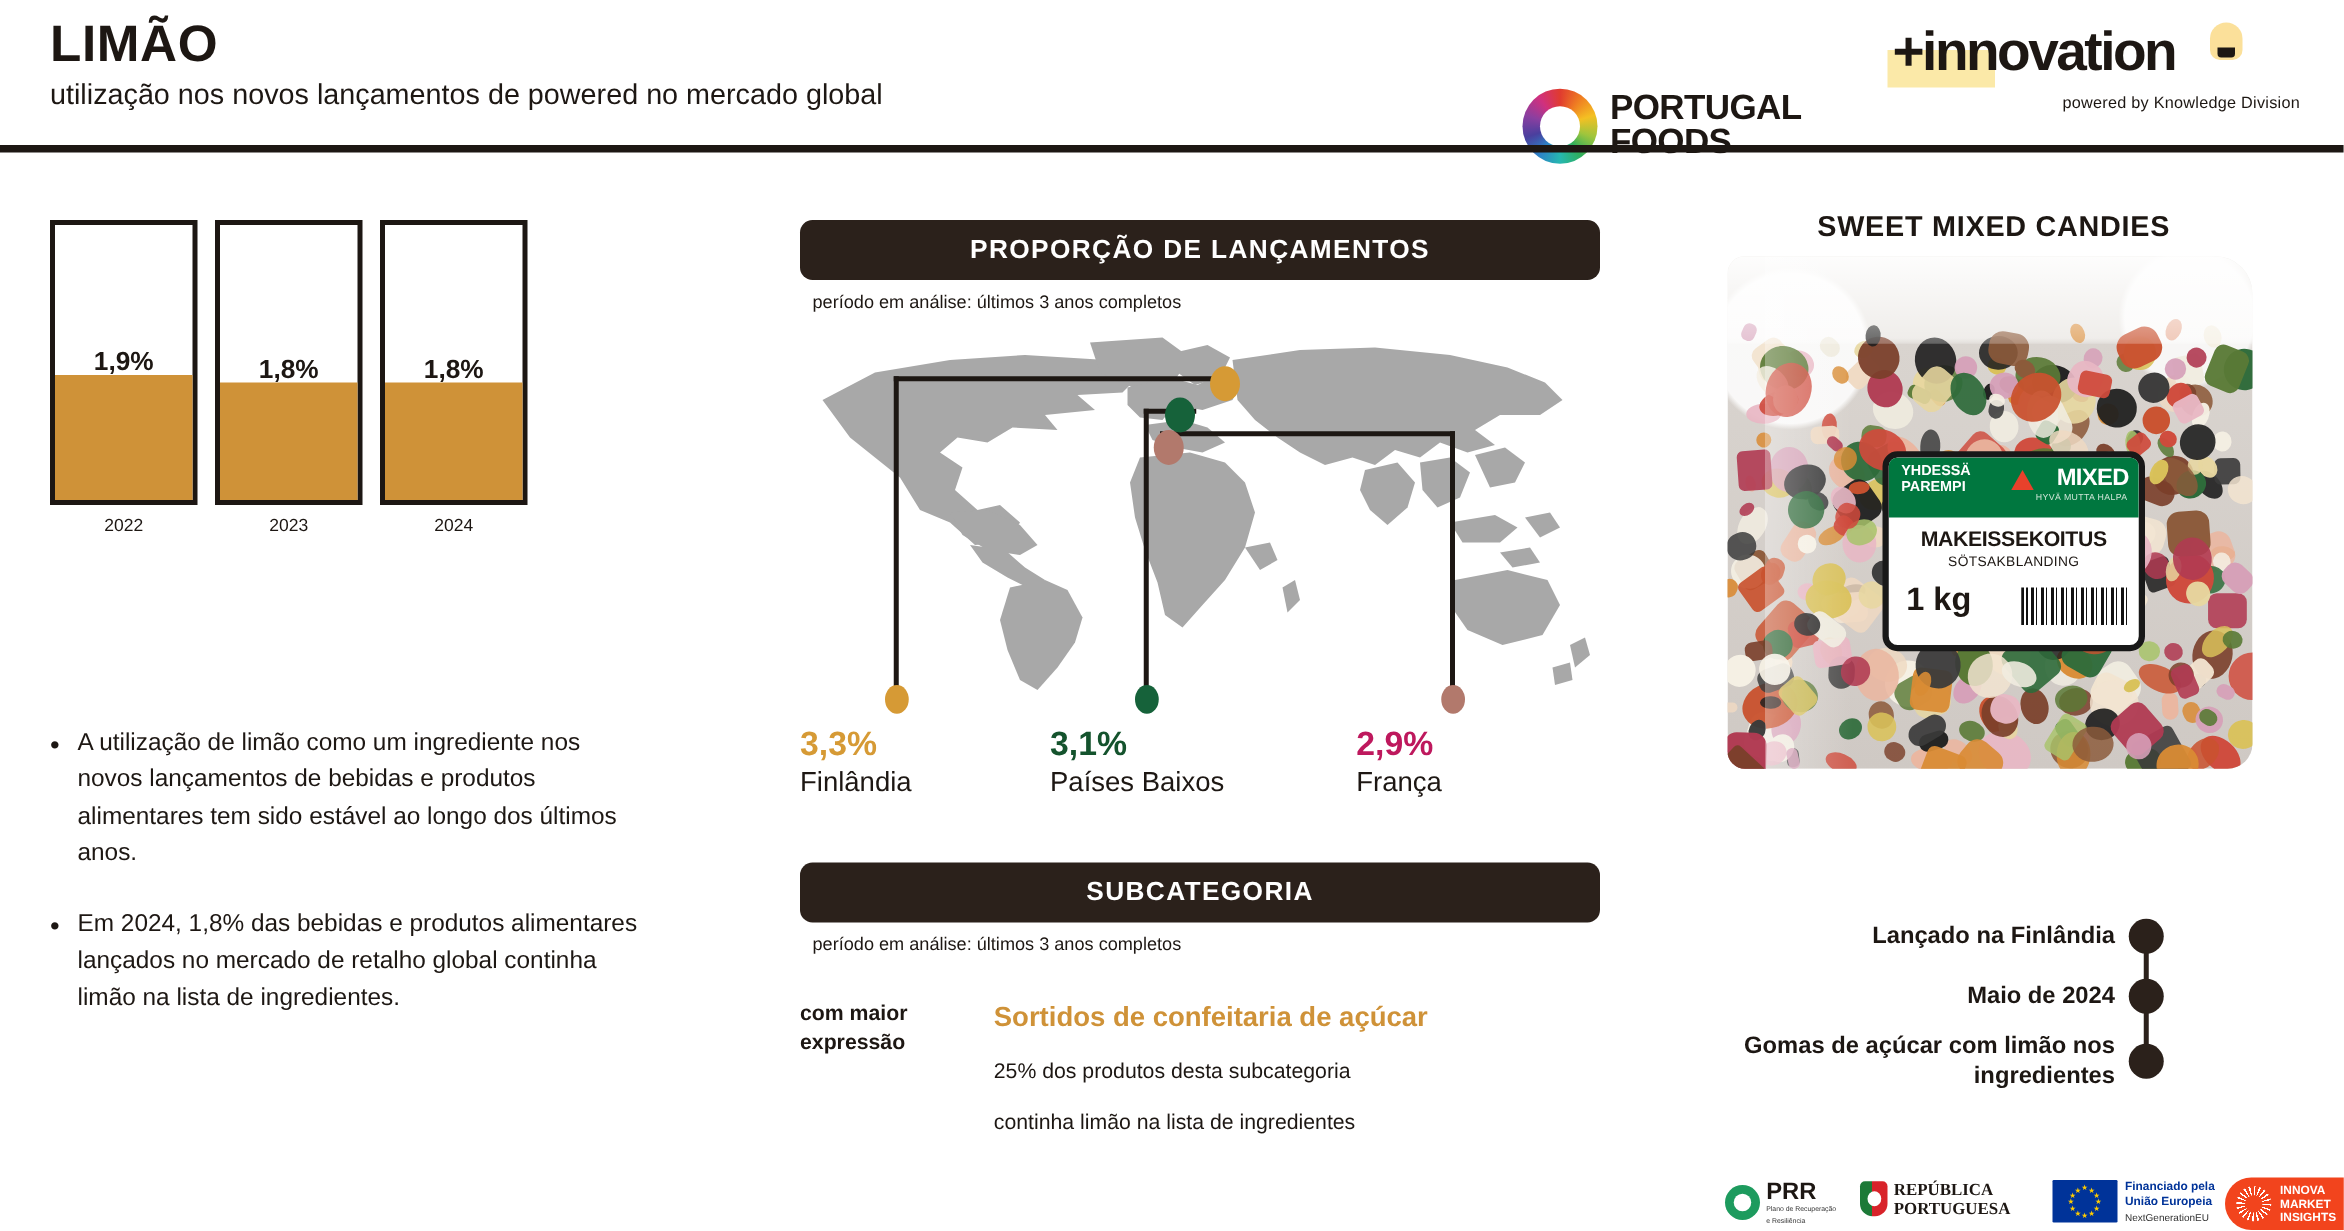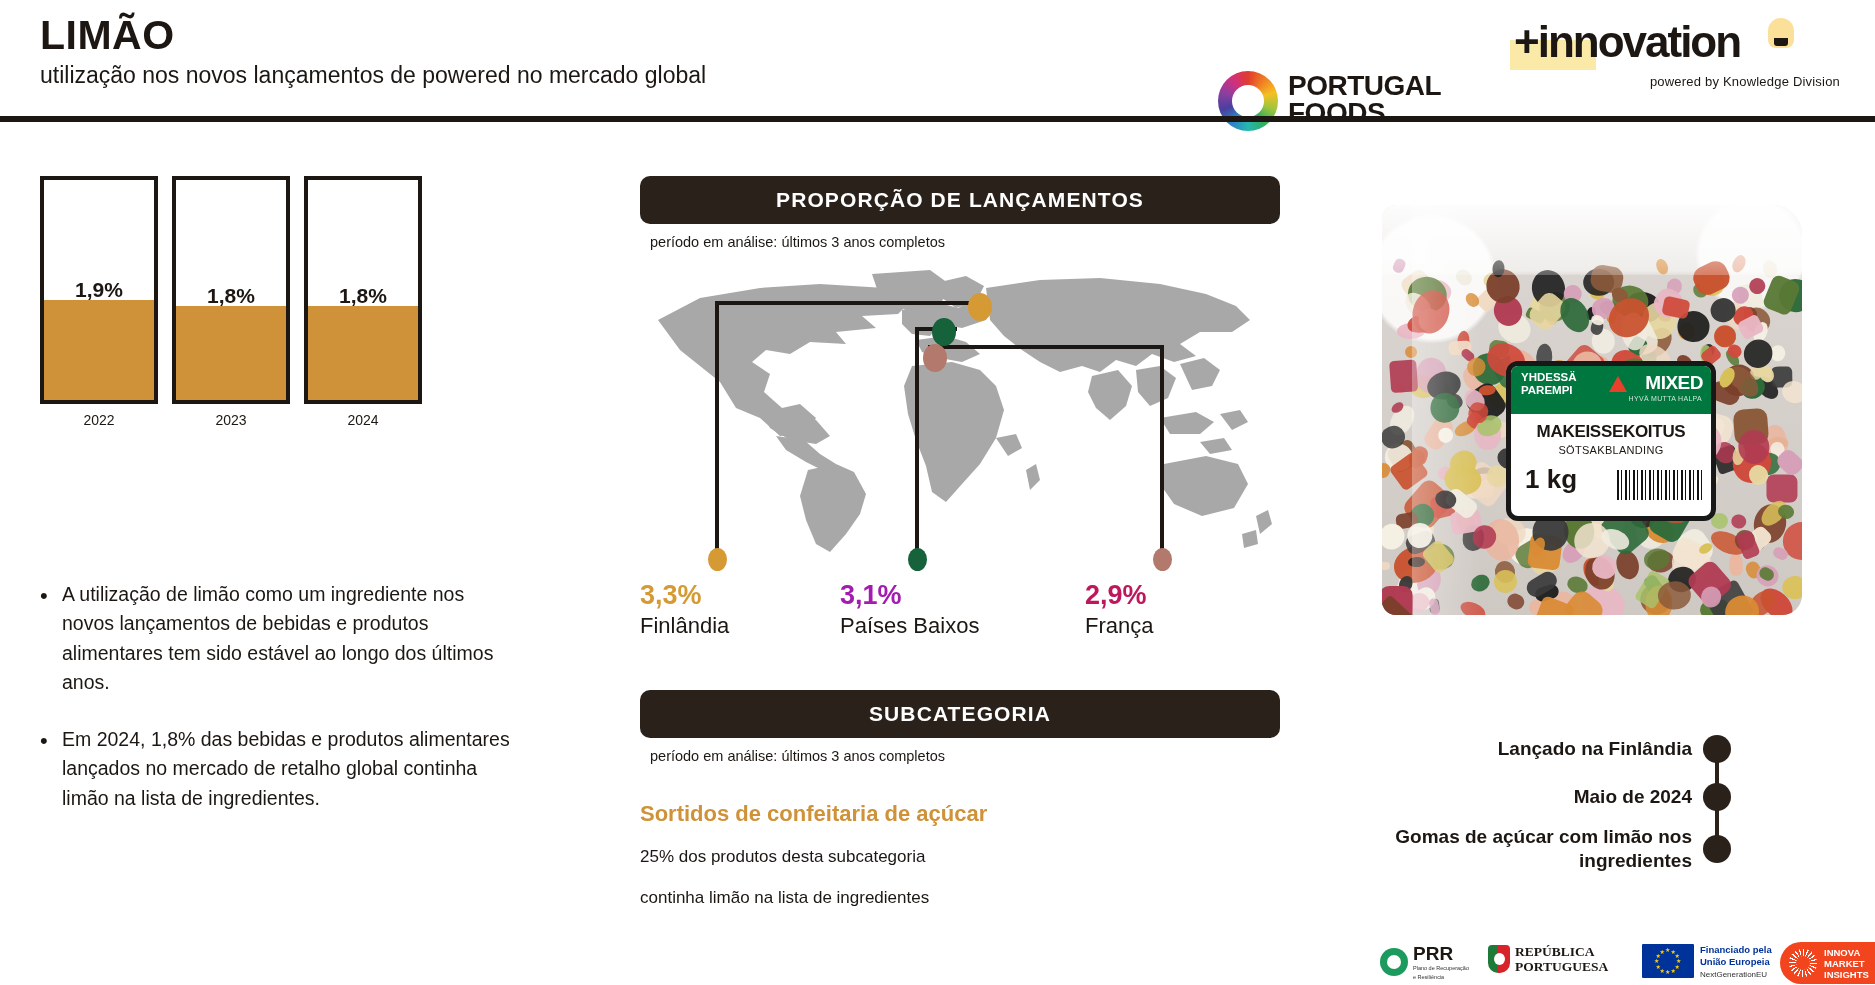--- a/index.html
+++ b/index.html
@@ -269,44 +269,46 @@
     <div class="lead-dot" style="left:268px;top:290px;background:#16623a;"></div>
     <div class="lead-dot" style="left:513px;top:290px;background:#b2796c;"></div>
   </div>
 
   <div class="stats">
     <div class="stat" style="left:0px;">
       <div class="pct" id="pct0" style="color: rgb(214, 154, 53);">3,3%</div>
       <div class="country">Finlândia</div>
     </div>
     <div class="stat" style="left:200px;">
-      <div class="pct" id="pct1" style="color: #a21caf;">3,1%</div>
+      <div class="pct" id="pct1" style="color: #14532d;">3,1%</div>
       <div class="country">Países Baixos</div>
     </div>
     <div class="stat" style="left:445px;">
       <div class="pct" id="pct2" style="color: #be185d;">2,9%</div>
       <div class="country">França</div>
     </div>
   </div>
 
   <div class="sub-sec">
     <div class="sec-banner">
       <span>SUBCATEGORIA</span>
     </div>
     <div class="sec-note">período em análise: últimos 3 anos completos</div>
   </div>
 
   <div class="sub-detail">
+    <div class="sub-label">com maior expressão</div>
     <div class="sub-body">
       <div class="sub-head">Sortidos de confeitaria de açúcar</div>
       <div class="sub-line">25% dos produtos desta subcategoria</div>
       <div class="sub-line">continha limão na lista de ingredientes</div>
     </div>
   </div>
 
+  <div class="prod-title">SWEET MIXED CANDIES</div>
 
   <div class="bagwrap">
     <div class="bag" id="bag">
         <div class="candy" style="width: 27.6183px; height: 32.7508px; left: 232.066px; top: 142.951px; background: rgb(207, 74, 60); border-radius: 50%; transform: rotate(113deg); opacity: 0.97;"></div>
         <div class="candy" style="width: 28.1014px; height: 31.2997px; left: 345.154px; top: 94.1647px; background: rgb(239, 217, 194); border-radius: 50%; transform: rotate(40deg); opacity: 0.85;"></div>
         <div class="candy" style="width: 24.9986px; height: 23.2152px; left: 356.198px; top: 79.7586px; background: rgb(240, 236, 224); border-radius: 5.20913px; transform: rotate(79deg); opacity: 0.96;"></div>
         <div class="candy" style="width: 22.3584px; height: 13.2043px; left: 343.089px; top: 353.458px; background: rgb(234, 182, 160); border-radius: 6.39893px; transform: rotate(267deg); opacity: 0.99;"></div>
         <div class="candy" style="width: 25.4696px; height: 27.2228px; left: 361.911px; top: 101.508px; background: rgb(140, 90, 58); border-radius: 50%; transform: rotate(124deg); opacity: 0.88;"></div>
         <div class="candy" style="width: 18.288px; height: 12.1965px; left: 243.666px; top: 216.248px; background: rgb(31, 31, 31); border-radius: 50%; transform: rotate(236deg); opacity: 0.98;"></div>
         <div class="candy" style="width: 26.1681px; height: 14.6678px; left: 78.1234px; top: 397.854px; background: rgb(207, 74, 60); border-radius: 50%; transform: rotate(23deg); opacity: 0.83;"></div>

